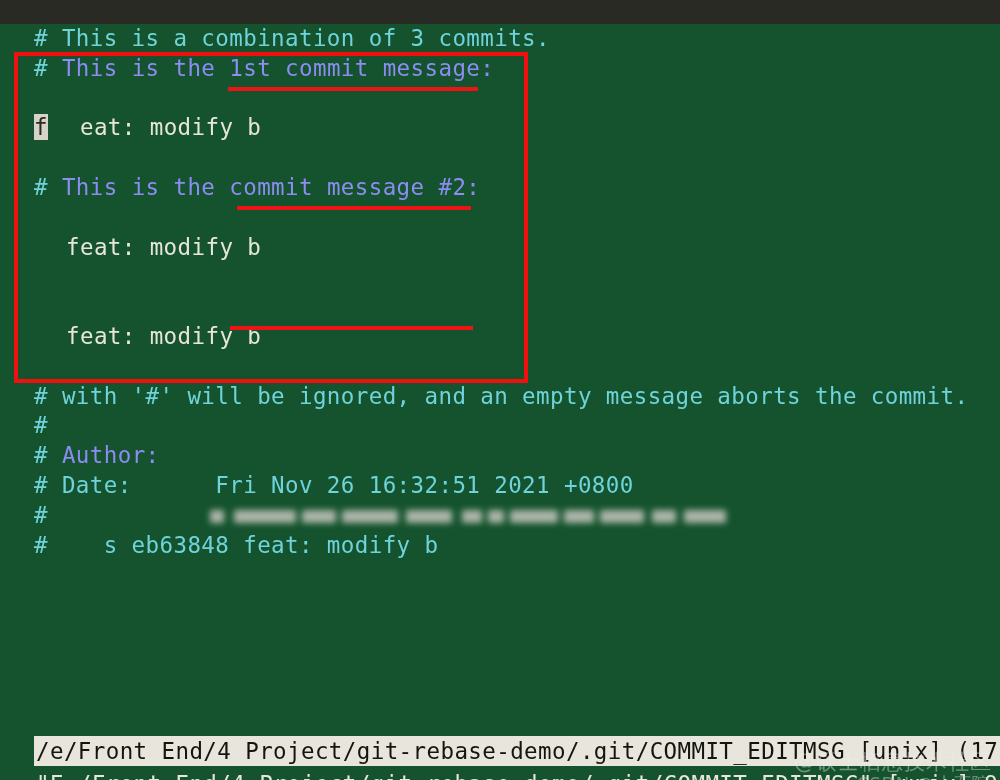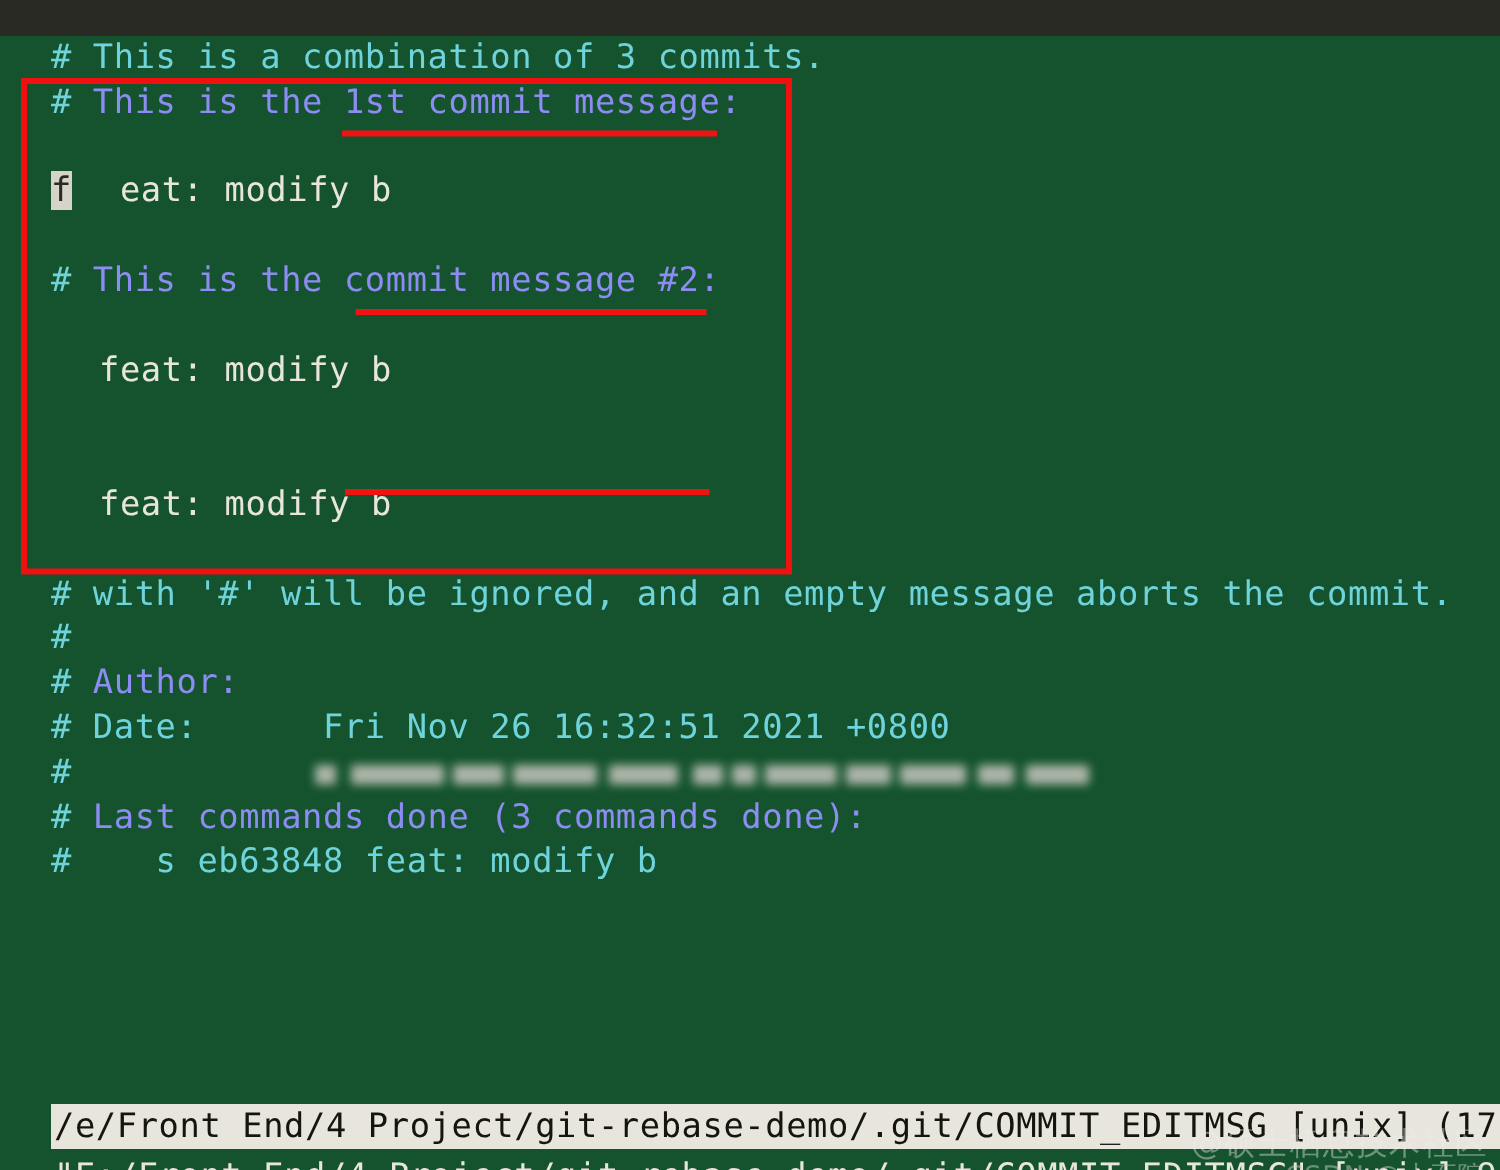--- a/index.html
+++ b/index.html
@@ -172,21 +172,20 @@
     <div class="line"><span class="c-white">feat: modify b</span></div>
     <div class="line blank"> </div>
     <div class="line blank"> </div>
     <div class="line"><span class="c-white">feat: modify b</span></div>
     <div class="line blank"> </div>
     <div class="line"><span class="c-cyan"># with '#' will be ignored, and an empty message aborts the commit.</span></div>
     <div class="line"><span class="c-cyan">#</span></div>
     <div class="line"><span class="c-cyan"># </span><span class="c-purple">Author:</span><span class="c-cyan">    </span></div>
     <div class="line"><span class="c-cyan"># Date:      Fri Nov 26 16:32:51 2021 +0800</span></div>
     <div class="line"><span class="c-cyan">#</span></div>
-    <div class="line"><span class="c-cyan"># </span><span class="c-purple">Last commands done (3 commands done):</span></div>
     <div class="line"><span class="c-cyan">#    s eb63848 feat: modify b</span></div>
   </div>
 
   <div id="author-redaction">
     <span style="left:0px;   width:14px;"></span>
     <span style="left:24px;  width:62px;"></span>
     <span style="left:92px;  width:34px;"></span>
     <span style="left:132px; width:56px;"></span>
     <span style="left:196px; width:46px;"></span>
     <span style="left:252px; width:20px;"></span>

